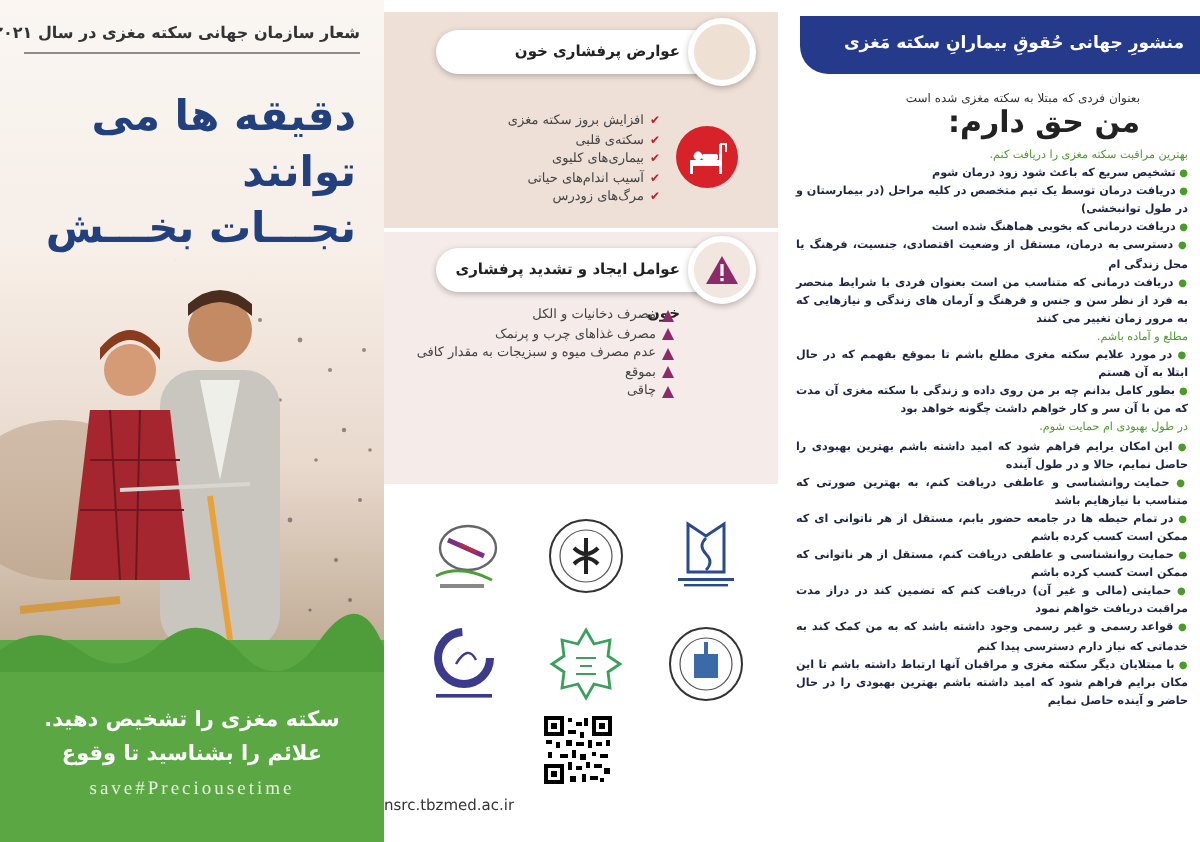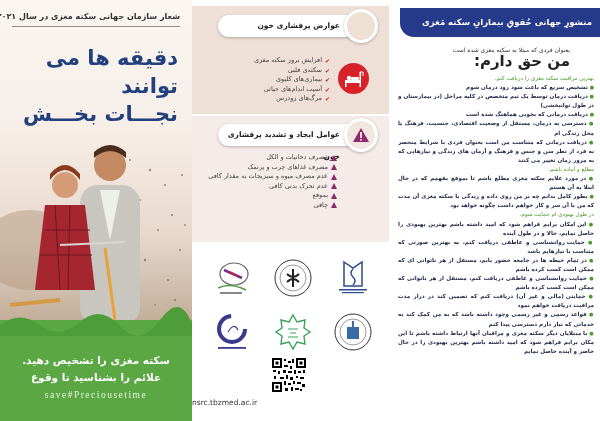--- a/index.html
+++ b/index.html
@@ -184,24 +184,20 @@
           <span class="bul-tri"></span>
           <span>مصرف دخانیات و الکل</span>
         </li>
       <li>
           <span class="bul-tri"></span>
           <span>مصرف غذاهای چرب و پرنمک</span>
         </li>
       <li>
           <span class="bul-tri"></span>
           <span>عدم مصرف میوه و سبزیجات به مقدار کافی</span>
-        </li>
-      <li>
-          <span class="bul-tri"></span>
-          <span>عدم تحرک بدنی کافی</span>
         </li>
       <li>
           <span class="bul-tri"></span>
           <span>بموقع</span>
         </li>
       <li>
           <span class="bul-tri"></span>
           <span>چاقی</span>
         </li>
     </ul>

